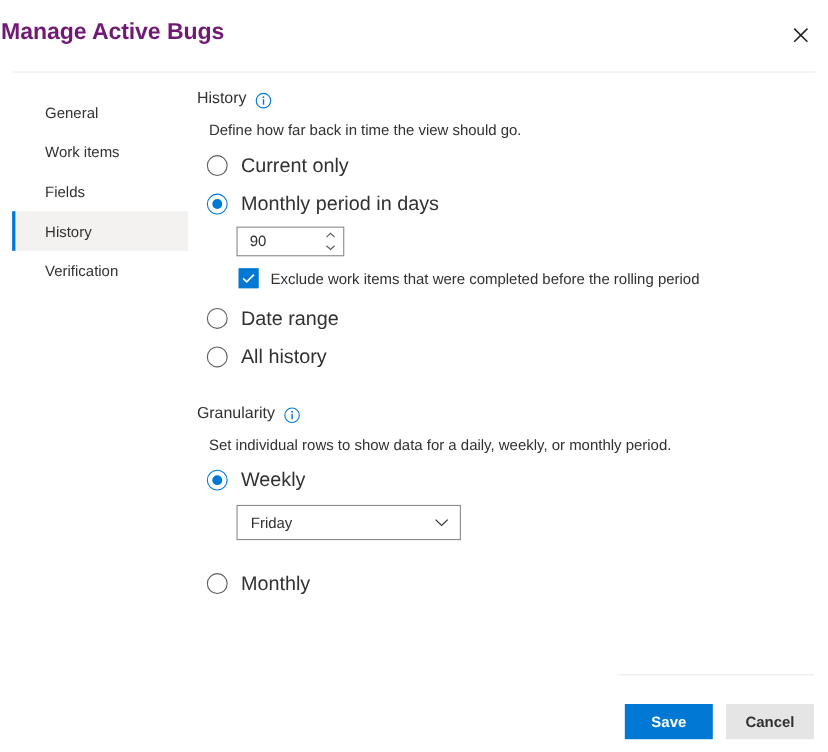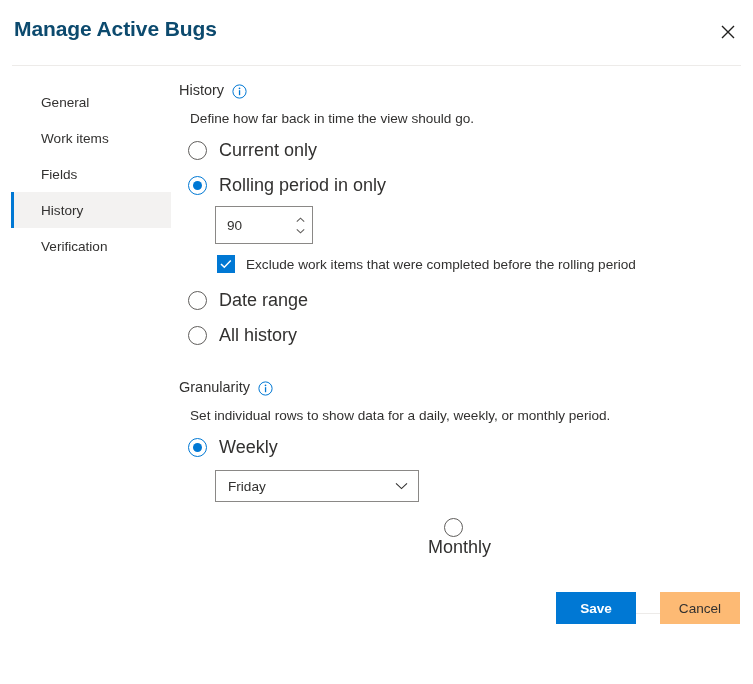--- a/index.html
+++ b/index.html
@@ -17,24 +17,24 @@
     overflow: hidden;
   }
 
   
   .dlg-header {
     position: absolute;
     left: 0; top: 0; right: 0; height: 66px;
   }
   .dlg-title {
     position: absolute;
-    left: 14px; top: 17px;
+    left: 1px; top: 17px;
     font-size: 21px;
     font-weight: 600;
-    color: #0c4a6e;
+    color: #701a75;
     letter-spacing: -0.1px;
   }
   .close-btn {
     position: absolute;
     right: 7px; top: 14px;
     width: 36px; height: 36px;
     display: flex; align-items: center; justify-content: center;
     background: transparent;
     border: none;
     cursor: pointer;
@@ -139,21 +139,21 @@
   .radio-label {
     margin-left: 12px;
     font-size: 18px;
     color: #323130;
   }
 
   
   .spin-wrap {
     margin-left: 36px;
     margin-top: 10px;
-    width: 98px; height: 38px;
+    width: 98px; height: 27px;
     border: 1px solid #8a8886;
     background: #ffffff;
     display: flex;
     align-items: stretch;
     position: relative;
   }
   .spin-value {
     flex: 1;
     display: flex;
     align-items: center;
@@ -228,42 +228,42 @@
 
   
   .footer-divider {
     position: absolute;
     left: 561px; right: 13px; top: 613px;
     height: 1px;
     background: #edebe9;
   }
   .footer {
     position: absolute;
-    right: 13px; top: 592px;
-    display: flex;
-    gap: 24px;
+    right: 13px; top: 640px;
+    display: flex;
+    gap: 12px;
   }
   .btn {
     height: 32px;
     min-width: 80px;
     border: none;
     font-size: 13.6px;
     font-family: "Liberation Sans", sans-serif;
     cursor: pointer;
     padding: 0 16px;
   }
   .btn-primary {
     background: #0078d4;
     color: #ffffff;
     font-weight: 600;
   }
   .btn-default {
-    background: #fdba74;
-    color: #323130;
-    font-weight: 400;
+    background: #e5e5e5;
+    color: #323130;
+    font-weight: 700;
   }
 </style>
 </head>
 <body>
 
 <div class="dialog">
 
   <div class="dlg-header">
     <div class="dlg-title">Manage Active Bugs</div>
     <button class="close-btn">
@@ -309,21 +309,21 @@
       </div>
       <div class="section-desc">Define how far back in time the view should go.</div>
 
       <div class="radio-row">
         <span class="radio"></span>
         <span class="radio-label">Current only</span>
       </div>
 
       <div class="radio-row">
         <span class="radio checked"></span>
-        <span class="radio-label">Rolling period in only</span>
+        <span class="radio-label">Monthly period in days</span>
       </div>
 
       <div class="spin-wrap">
         <div class="spin-value">90</div>
         <div class="spin-btns">
           <span>
             <svg width="9" height="6" viewBox="0 0 9 6">
               <path d="M0.8 4.6 L4.5 1.2 L8.2 4.6" stroke="#605e5c" stroke-width="1.1" fill="none"></path>
             </svg>
           </span>
@@ -378,21 +378,21 @@
 
       <div class="select-wrap">
         <span class="select-value">Friday</span>
         <span class="select-chevron">
           <svg width="13" height="8" viewBox="0 0 13 8">
             <path d="M1 1.4 L6.5 6.6 L12 1.4" stroke="#323130" stroke-width="1.1" fill="none"></path>
           </svg>
         </span>
       </div>
 
-      <div class="radio-row" style="margin-top:16px;flex-direction:column;">
+      <div class="radio-row" style="margin-top:28px;">
         <span class="radio"></span>
         <span class="radio-label">Monthly</span>
       </div>
     </div>
   </div>
 
   <div class="footer-divider"></div>
   <div class="footer">
     <button class="btn btn-primary">Save</button>
     <button class="btn btn-default">Cancel</button>

